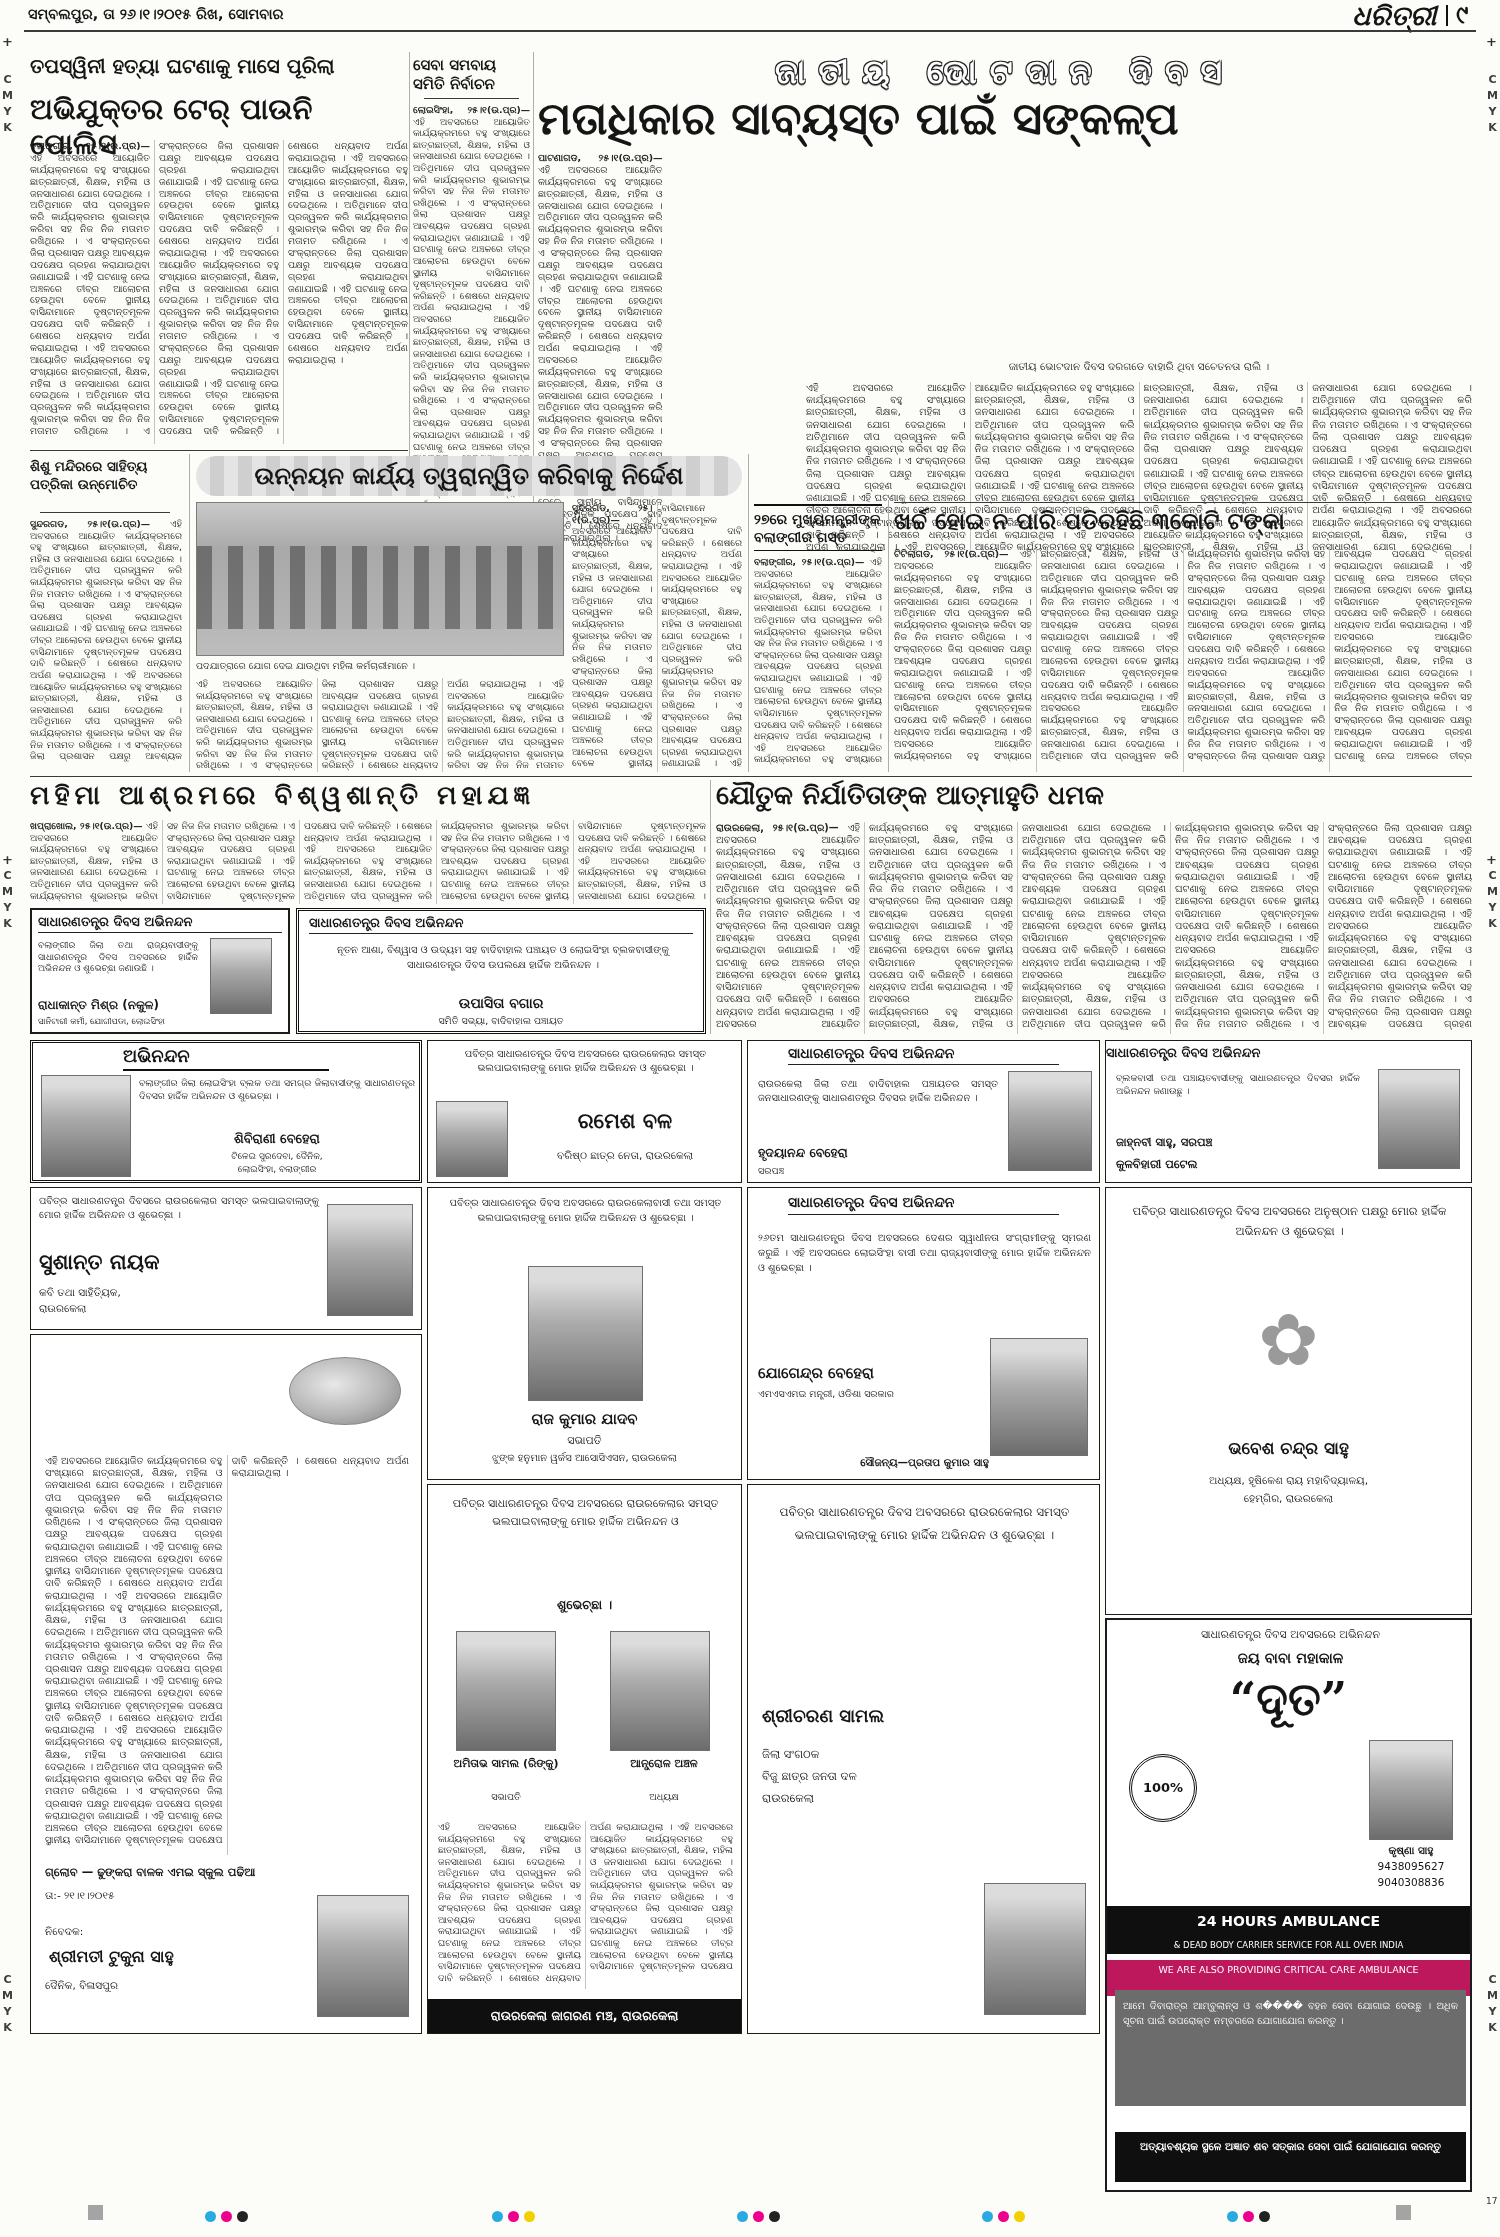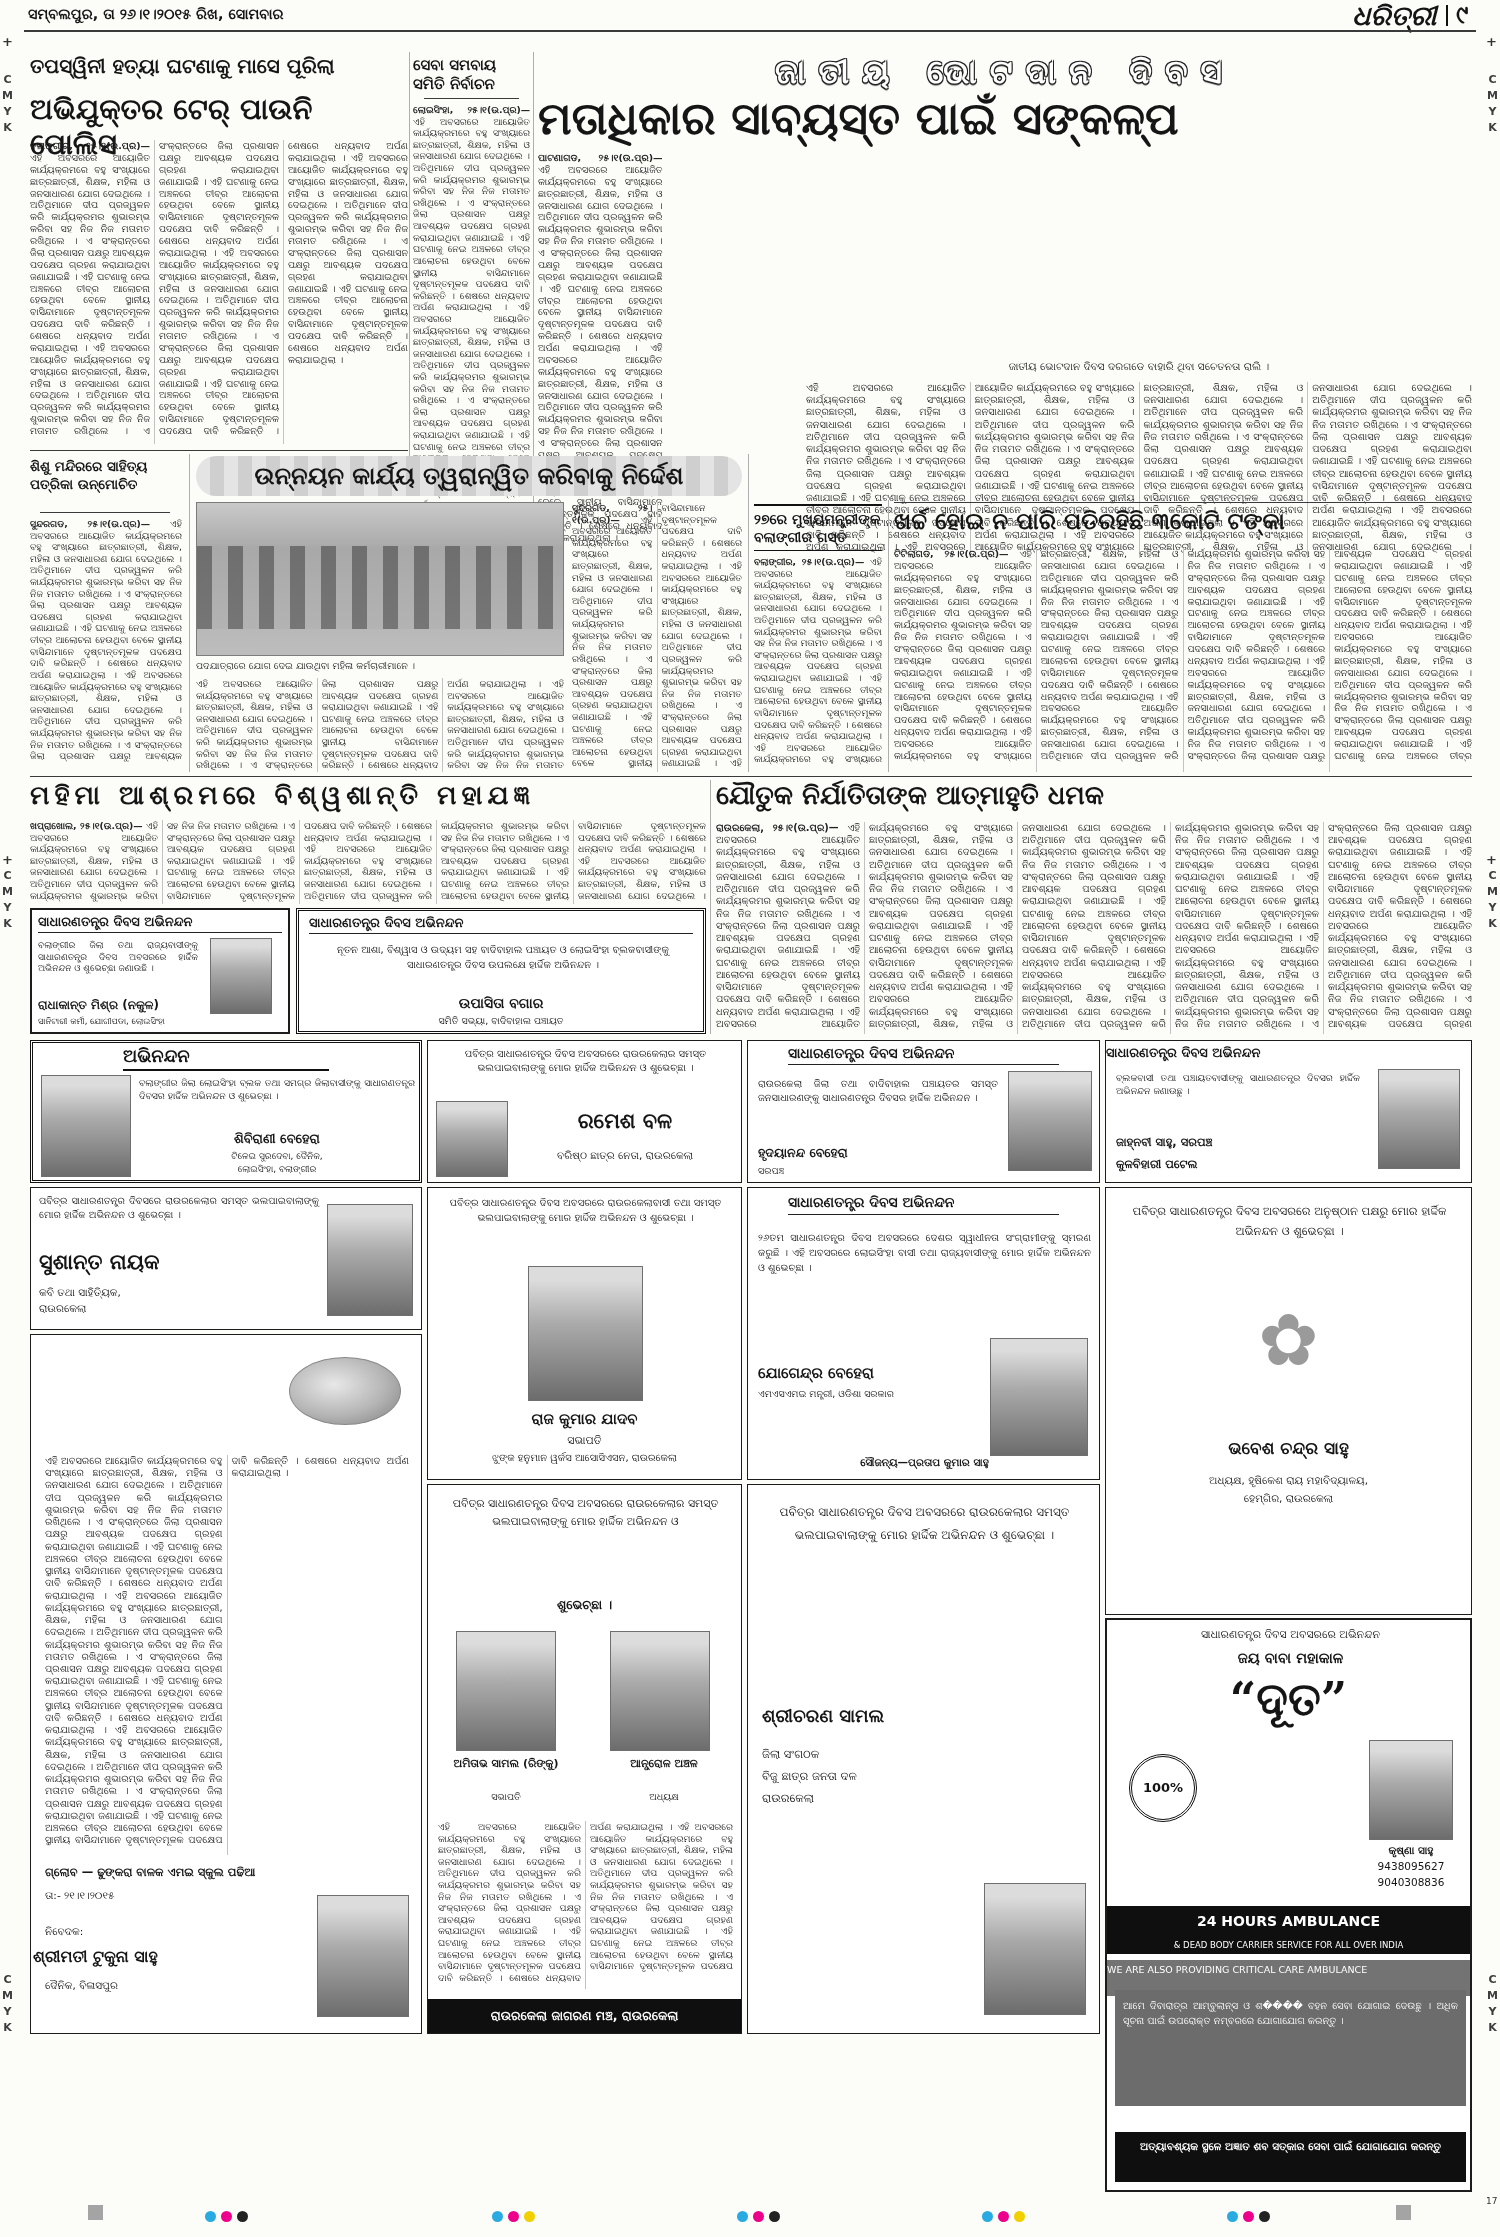--- a/index.html
+++ b/index.html
@@ -220,21 +220,21 @@
   </div>
 
   <div class="adbox" style="left:30px;top:1334px;width:392px;height:700px">
     <div class="abs" style="left:258px;top:22px;width:112px;height:68px;border-radius:50%;background:radial-gradient(ellipse at 40% 40%,#e8e8e8 0%,#b5b5b5 55%,#7e7e7e 100%);border:1px solid #888"></div>
     <div class="abs bt" style="left:14px;top:120px;width:364px;height:400px;column-count:2;font-size:9.8px">
       <span>ଏହି ଅବସରରେ ଆୟୋଜିତ କାର୍ଯ୍ୟକ୍ରମରେ ବହୁ ସଂଖ୍ୟାରେ ଛାତ୍ରଛାତ୍ରୀ, ଶିକ୍ଷକ, ମହିଳା ଓ ଜନସାଧାରଣ ଯୋଗ ଦେଇଥିଲେ । ଅତିଥିମାନେ ଦୀପ ପ୍ରଜ୍ୱଳନ କରି କାର୍ଯ୍ୟକ୍ରମର ଶୁଭାରମ୍ଭ କରିବା ସହ ନିଜ ନିଜ ମତାମତ ରଖିଥିଲେ । ଏ ସଂକ୍ରାନ୍ତରେ ଜିଲା ପ୍ରଶାସନ ପକ୍ଷରୁ ଆବଶ୍ୟକ ପଦକ୍ଷେପ ଗ୍ରହଣ କରାଯାଇଥିବା ଜଣାଯାଇଛି । ଏହି ଘଟଣାକୁ ନେଇ ଅଞ୍ଚଳରେ ତୀବ୍ର ଆଲୋଚନା ହେଉଥିବା ବେଳେ ସ୍ଥାନୀୟ ବାସିନ୍ଦାମାନେ ଦୃଷ୍ଟାନ୍ତମୂଳକ ପଦକ୍ଷେପ ଦାବି କରିଛନ୍ତି । ଶେଷରେ ଧନ୍ୟବାଦ ଅର୍ପଣ କରାଯାଇଥିଲା । ଏହି ଅବସରରେ ଆୟୋଜିତ କାର୍ଯ୍ୟକ୍ରମରେ ବହୁ ସଂଖ୍ୟାରେ ଛାତ୍ରଛାତ୍ରୀ, ଶିକ୍ଷକ, ମହିଳା ଓ ଜନସାଧାରଣ ଯୋଗ ଦେଇଥିଲେ । ଅତିଥିମାନେ ଦୀପ ପ୍ରଜ୍ୱଳନ କରି କାର୍ଯ୍ୟକ୍ରମର ଶୁଭାରମ୍ଭ କରିବା ସହ ନିଜ ନିଜ ମତାମତ ରଖିଥିଲେ । ଏ ସଂକ୍ରାନ୍ତରେ ଜିଲା ପ୍ରଶାସନ ପକ୍ଷରୁ ଆବଶ୍ୟକ ପଦକ୍ଷେପ ଗ୍ରହଣ କରାଯାଇଥିବା ଜଣାଯାଇଛି । ଏହି ଘଟଣାକୁ ନେଇ ଅଞ୍ଚଳରେ ତୀବ୍ର ଆଲୋଚନା ହେଉଥିବା ବେଳେ ସ୍ଥାନୀୟ ବାସିନ୍ଦାମାନେ ଦୃଷ୍ଟାନ୍ତମୂଳକ ପଦକ୍ଷେପ ଦାବି କରିଛନ୍ତି । ଶେଷରେ ଧନ୍ୟବାଦ ଅର୍ପଣ କରାଯାଇଥିଲା । ଏହି ଅବସରରେ ଆୟୋଜିତ କାର୍ଯ୍ୟକ୍ରମରେ ବହୁ ସଂଖ୍ୟାରେ ଛାତ୍ରଛାତ୍ରୀ, ଶିକ୍ଷକ, ମହିଳା ଓ ଜନସାଧାରଣ ଯୋଗ ଦେଇଥିଲେ । ଅତିଥିମାନେ ଦୀପ ପ୍ରଜ୍ୱଳନ କରି କାର୍ଯ୍ୟକ୍ରମର ଶୁଭାରମ୍ଭ କରିବା ସହ ନିଜ ନିଜ ମତାମତ ରଖିଥିଲେ । ଏ ସଂକ୍ରାନ୍ତରେ ଜିଲା ପ୍ରଶାସନ ପକ୍ଷରୁ ଆବଶ୍ୟକ ପଦକ୍ଷେପ ଗ୍ରହଣ କରାଯାଇଥିବା ଜଣାଯାଇଛି । ଏହି ଘଟଣାକୁ ନେଇ ଅଞ୍ଚଳରେ ତୀବ୍ର ଆଲୋଚନା ହେଉଥିବା ବେଳେ ସ୍ଥାନୀୟ ବାସିନ୍ଦାମାନେ ଦୃଷ୍ଟାନ୍ତମୂଳକ ପଦକ୍ଷେପ ଦାବି କରିଛନ୍ତି । ଶେଷରେ ଧନ୍ୟବାଦ ଅର୍ପଣ କରାଯାଇଥିଲା । </span>
     </div>
     <div class="abs" style="left:14px;top:530px;width:364px;font-size:11.5px;font-weight:700">ଗ୍ଲୋବ — ଢୁଙ୍କରା ବାଳକ ଏମଇ ସ୍କୁଲ ପଢିଆ</div>
     <div class="abs" style="left:14px;top:554px;width:200px;font-size:10.5px">ତା:- ୨୧।୧।୨୦୧୫</div>
     <div class="abs" style="left:14px;top:590px;width:200px;font-size:10.5px">ନିବେଦକ:</div>
-    <div class="abs" style="left:2px;top:612px;width:260px;font-size:16px;font-weight:800">ଶ୍ରୀମତୀ ଟୁକୁନା ସାହୁ</div>
+    <div class="abs" style="left:18px;top:612px;width:260px;font-size:16px;font-weight:800">ଶ୍ରୀମତୀ ଟୁକୁନା ସାହୁ</div>
     <div class="abs" style="left:14px;top:644px;width:260px;font-size:10.5px">ଦୈନିକ, ବିଳାସପୁର</div>
     <div class="portrait" style="left:286px;top:560px;width:92px;height:122px"></div>
   </div>
 
   <div class="adbox" style="left:427px;top:1484px;width:315px;height:550px">
     <div class="abs" style="left:10px;top:10px;width:295px;font-size:11px;text-align:center;line-height:1.65">ପବିତ୍ର ସାଧାରଣତନ୍ତ୍ର ଦିବସ ଅବସରରେ ରାଉରକେଲାର ସମସ୍ତ ଭଲପାଇବାଲାଙ୍କୁ ମୋର ହାର୍ଦ୍ଦିକ ଅଭିନନ୍ଦନ ଓ</div>
     <div class="abs" style="left:0;top:112px;width:100%;font-size:12.5px;font-weight:700;text-align:center">ଶୁଭେଚ୍ଛା ।</div>
     <div class="portrait" style="left:28px;top:146px;width:100px;height:120px"></div>
     <div class="portrait" style="left:182px;top:146px;width:100px;height:120px"></div>
     <div class="abs" style="left:8px;top:272px;width:140px;font-size:11px;font-weight:700;text-align:center">ଅମିତାଭ ସାମଲ (ରିଙ୍କୁ)</div>
@@ -260,21 +260,21 @@
     <div class="abs" style="left:8px;top:8px;width:351px;font-size:11px;text-align:center">ସାଧାରଣତନ୍ତ୍ର ଦିବସ ଅବସରରେ ଅଭିନନ୍ଦନ</div>
     <div class="abs" style="left:8px;top:30px;width:351px;font-size:14.5px;font-weight:700;text-align:center">ଜୟ ବାବା ମହାକାଳ</div>
     <div class="abs" style="left:0;top:52px;width:100%;font-size:46px;font-weight:800;text-align:center;font-family:'DejaVu Serif','Liberation Serif',serif">“ଦୂତ”</div>
     <div class="abs" style="left:22px;top:134px;width:68px;height:68px;border:3px double #111;border-radius:50%;text-align:center;line-height:62px;font-size:13px;font-weight:800">100%</div>
     <div class="portrait" style="left:262px;top:120px;width:84px;height:100px"></div>
     <div class="abs" style="left:248px;top:224px;width:112px;font-size:10.5px;font-weight:700;text-align:center">କୃଷ୍ଣା ସାହୁ</div>
     <div class="abs" style="left:248px;top:240px;width:112px;font-size:10.5px;text-align:center">9438095627</div>
     <div class="abs" style="left:248px;top:256px;width:112px;font-size:10.5px;text-align:center">9040308836</div>
     <div class="bandblk abs" style="left:0;top:286px;width:100%;height:30px;font-size:14px;font-weight:800;line-height:30px">24 HOURS AMBULANCE</div>
     <div class="bandblk abs" style="left:0;top:316px;width:100%;height:18px;font-size:8.5px;line-height:18px">&amp; DEAD BODY CARRIER SERVICE FOR ALL OVER INDIA</div>
-    <div class="abs" style="left:0;top:340px;width:100%;height:36px;background:#737373;color:#fff;font-size:9.5px;text-align:left;line-height:20px">WE ARE ALSO PROVIDING CRITICAL CARE AMBULANCE</div>
+    <div class="abs" style="left:0;top:340px;width:100%;height:36px;background:#be185d;color:#fff;font-size:9.5px;text-align:center;line-height:20px">WE ARE ALSO PROVIDING CRITICAL CARE AMBULANCE</div>
     <div class="abs" style="left:8px;top:370px;width:351px;height:116px;background:#6c6c6c;color:#fff;font-size:9.8px;text-align:justify;padding:8px;line-height:1.55">ଆମେ ଦିବାରାତ୍ର ଆମ୍ବୁଲାନ୍ସ ଓ ଶ���� ବହନ ସେବା ଯୋଗାଇ ଦେଉଛୁ । ଅଧିକ ସୂଚନା ପାଇଁ ଉପରୋକ୍ତ ନମ୍ବରରେ ଯୋଗାଯୋଗ କରନ୍ତୁ ।</div>
     <div class="bandblk abs" style="left:8px;bottom:8px;width:351px;height:50px;font-size:10.5px;font-weight:700;padding:6px 10px;line-height:1.7">ଅତ୍ୟାବଶ୍ୟକ ସ୍ଥଳେ ଅଜ୍ଞାତ ଶବ ସତ୍କାର ସେବା ପାଇଁ ଯୋଗାଯୋଗ କରନ୍ତୁ</div>
   </div>
 
   <div class="graysq" style="left:88px"></div>
   <div class="dotgroup" style="left:205px">
     <span class="dot" style="background:#29abe2"></span><span class="dot" style="background:#ec008c"></span><span class="dot" style="background:#222"></span>
   </div>
   <div class="dotgroup" style="left:492px">
     <span class="dot" style="background:#29abe2"></span><span class="dot" style="background:#ec008c"></span><span class="dot" style="background:#f2d000"></span>

